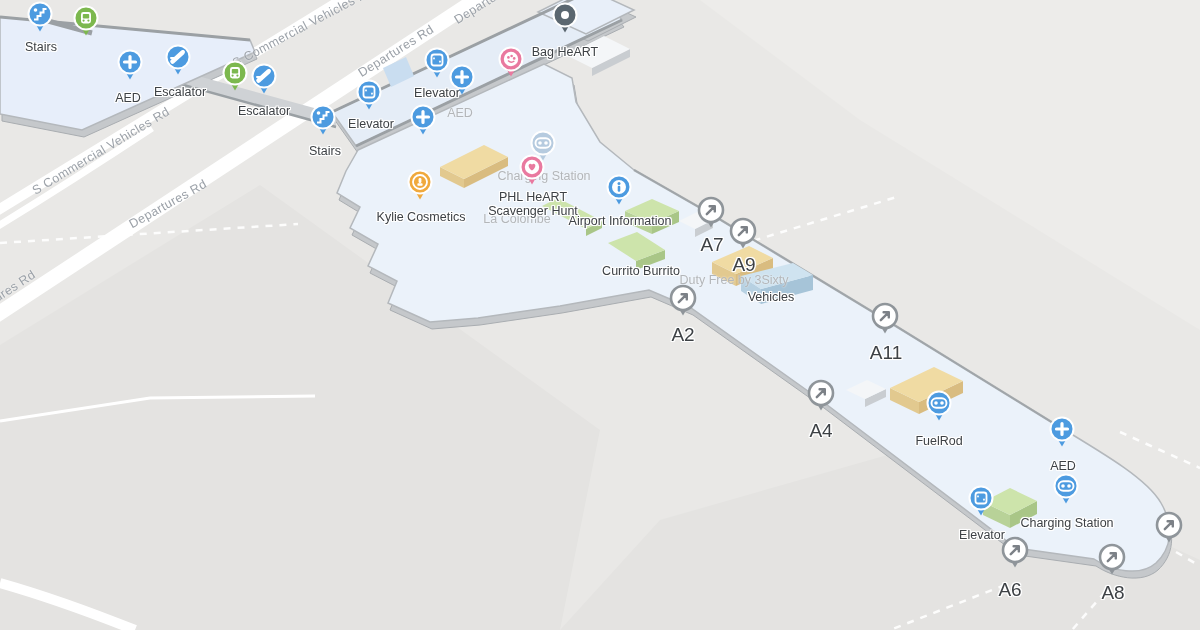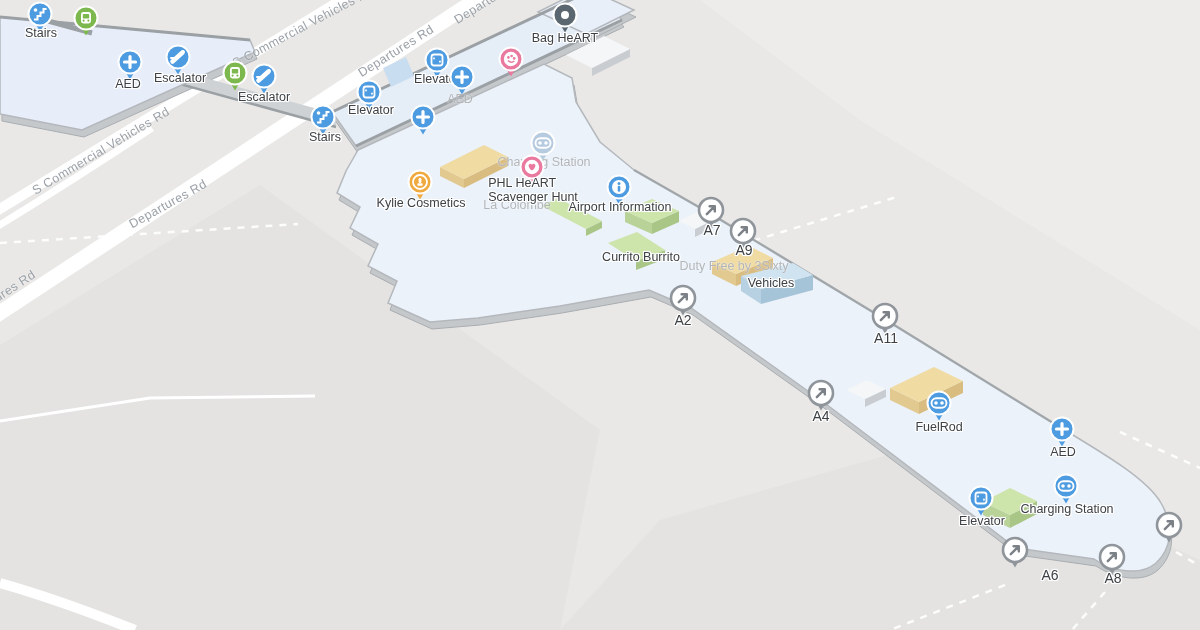--- a/index.html
+++ b/index.html
@@ -3,26 +3,27 @@
 <meta charset="utf-8">
 <style>
   html,body{margin:0;padding:0;}
   body{width:1200px;height:630px;overflow:hidden;font-family:"Liberation Sans","DejaVu Sans",sans-serif;}
   #map-viewport{position:relative;width:1200px;height:630px;background:#e9e8e6;overflow:hidden;}
   #map-svg{position:absolute;left:0;top:0;}
   #overlay{position:absolute;left:0;top:0;width:1200px;height:630px;}
   .pin{position:absolute;width:34px;height:44px;cursor:pointer;}
   .map-label{
     position:absolute;transform:translate(-50%,-50%);
-    font-size:12.5px;line-height:1.12;color:#3d4145;
+    font-size:12.5px;line-height:1.12;color:#3d4145;text-align:center;
     white-space:pre-line;cursor:pointer;
     text-shadow:1px 0 0 #fff,-1px 0 0 #fff,0 1px 0 #fff,0 -1px 0 #fff,
       1px 1px 0 #fff,-1px -1px 0 #fff,1px -1px 0 #fff,-1px 1px 0 #fff,0 0 3px #fff;
+    margin-top:14px;
   }
-  .map-label.gate{font-size:14px;}
+  .map-label.gate{font-size:19px;}
   .map-label.faded{color:#b3b6b9;text-shadow:0 0 2px rgba(255,255,255,.85);}
   .road-label{
     position:absolute;font-size:12.5px;color:#9ba1a8;letter-spacing:.4px;
     white-space:nowrap;text-shadow:0 0 2px rgba(255,255,255,.9);
   }
 </style>
 </head>
 <body>
 
 <div id="map-viewport">
@@ -374,21 +375,21 @@
           </g>
         </svg></div>
       <div class="map-label gate" style="left: 821px; top: 417px;">A4</div>
       <div class="pin" style="left: 998px; top: 533px;"><svg width="34" height="44" viewBox="-17 -17 34 44">
           <g>
             <path d="M-5,9 L0,17.5 L5,9 Z" fill="#8f959a"></path>
             <circle cx="0" cy="0" r="12" fill="#ffffff" stroke="#8f959a" stroke-width="2.6"></circle>
             <path d="M-4.2,4.2 L3.8,-3.8 M3.8,-3.8 H-1.4 M3.8,-3.8 V1.4" stroke="#7c8187" stroke-width="2.4" stroke-linecap="round" stroke-linejoin="round" fill="none"></path>
           </g>
         </svg></div>
-      <div class="map-label gate" style="left: 1050px; top: 576px;">A6</div>
+      <div class="map-label gate" style="left: 1010px; top: 576px;">A6</div>
       <div class="pin" style="left: 1095px; top: 540px;"><svg width="34" height="44" viewBox="-17 -17 34 44">
           <g>
             <path d="M-5,9 L0,17.5 L5,9 Z" fill="#8f959a"></path>
             <circle cx="0" cy="0" r="12" fill="#ffffff" stroke="#8f959a" stroke-width="2.6"></circle>
             <path d="M-4.2,4.2 L3.8,-3.8 M3.8,-3.8 H-1.4 M3.8,-3.8 V1.4" stroke="#7c8187" stroke-width="2.4" stroke-linecap="round" stroke-linejoin="round" fill="none"></path>
           </g>
         </svg></div>
       <div class="map-label gate" style="left: 1113px; top: 579px;">A8</div>
       <div class="pin" style="left: 1152px; top: 508px;"><svg width="34" height="44" viewBox="-17 -17 34 44">
           <g>

